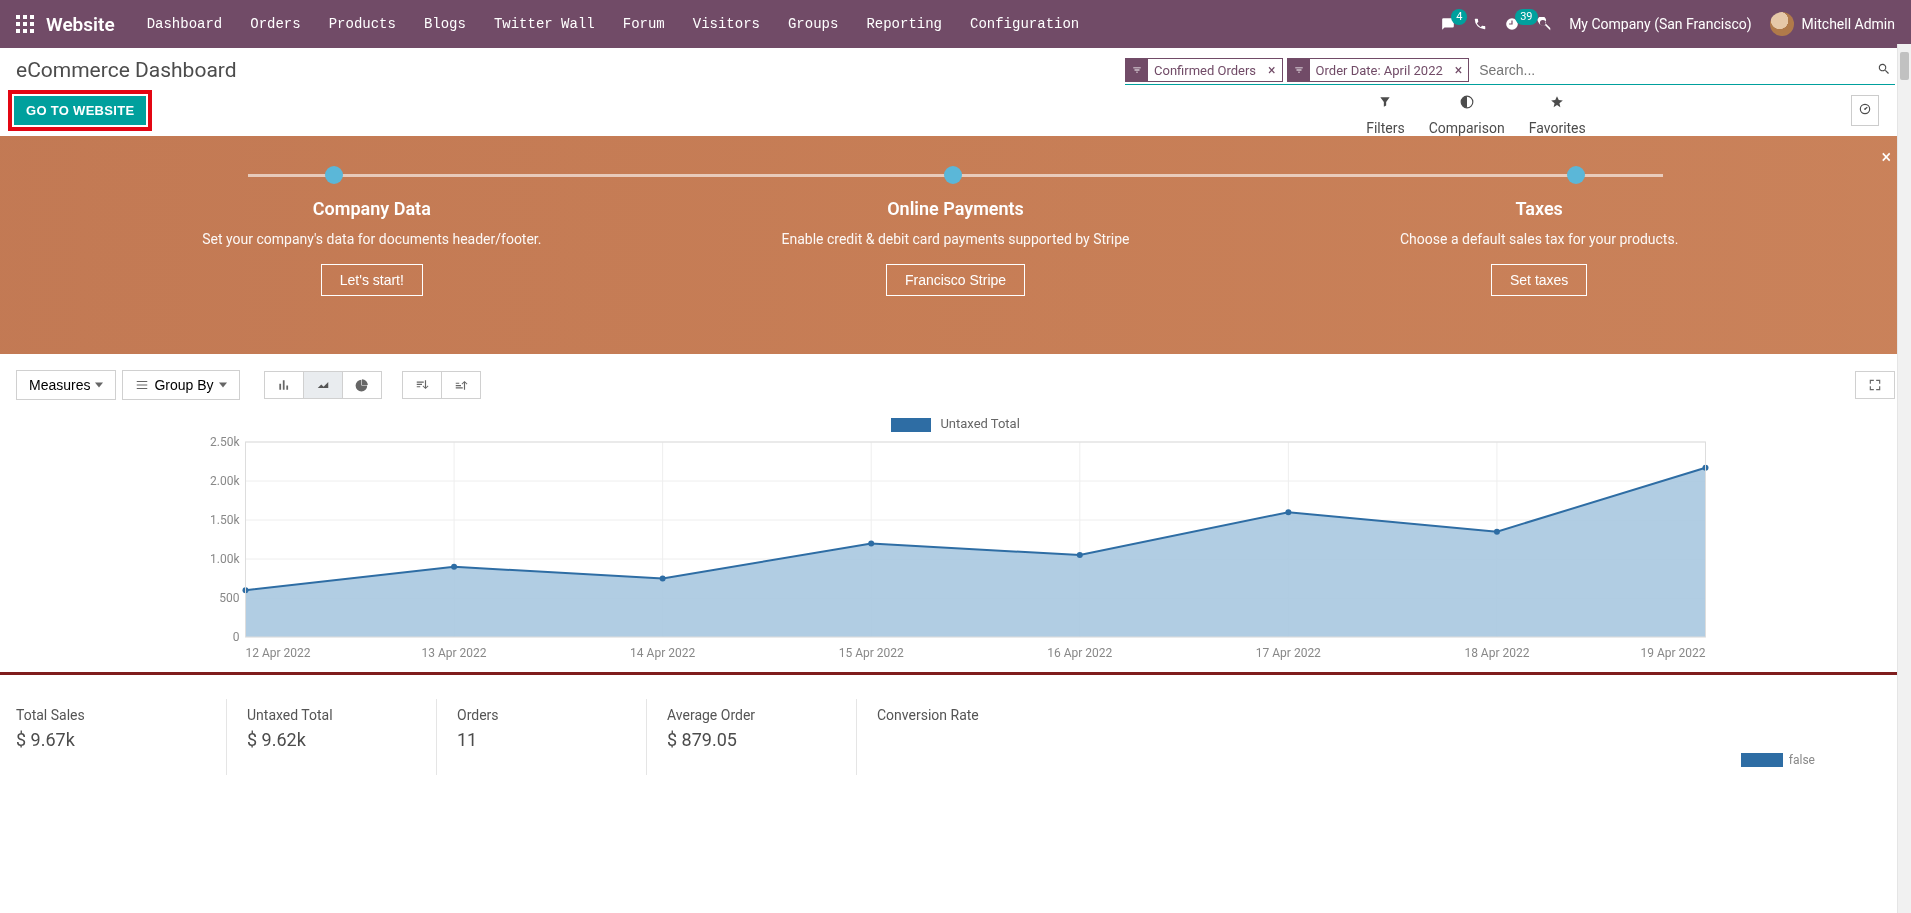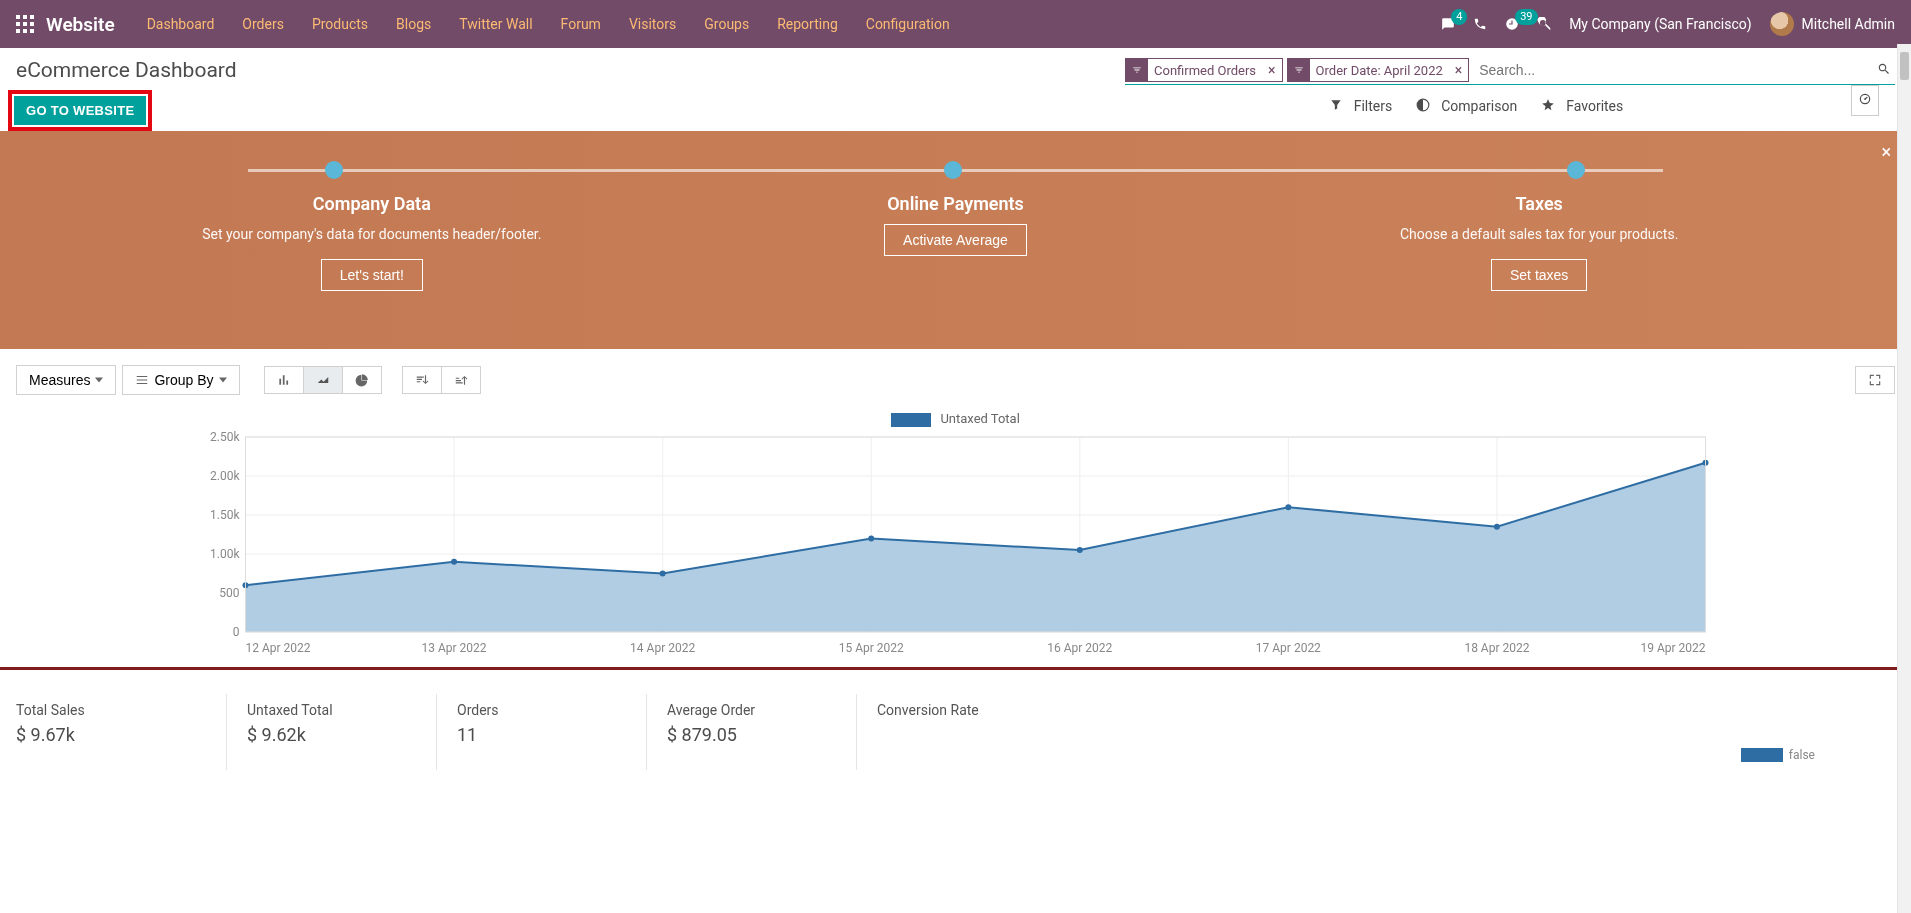--- a/index.html
+++ b/index.html
@@ -3,21 +3,21 @@
 <meta charset="utf-8">
 <style>
 * { margin: 0; padding: 0; box-sizing: border-box; }
 body { font-family: -apple-system, BlinkMacSystemFont, "Segoe UI", Roboto, sans-serif; font-size: 14px; color: #4c4c4c; background: #fff; }
 
 
 .navbar { background: #714b67; height: 48px; display: flex; align-items: center; padding: 0 16px; color: #fff; }
 .navbar .apps-icon { width: 18px; height: 18px; margin-right: 12px; cursor: pointer; }
 .navbar .brand { font-size: 19px; font-weight: 600; margin-right: 20px; }
 .navbar .menu { display: flex; gap: 4px; }
-.navbar .menu-item { padding: 8px 12px; cursor: pointer; font-size: 14px; color: #fdba74; }
+.navbar .menu-item { padding: 8px 12px; cursor: pointer; font-size: 14px; color: #ffffff; font-family: Liberation Mono, monospace; }
 .navbar .spacer { flex: 1; }
 .navbar .rt { display: flex; align-items: center; gap: 18px; }
 .navbar .icon { cursor: pointer; position: relative; display:flex; align-items:center; }
 .navbar .badge { position: absolute; top: -8px; left: 10px; background: #00a09d; color: #fff; border-radius: 10px; padding: 0 5px; font-size: 11px; line-height: 16px; }
 .navbar .company { font-size: 14px; cursor:pointer; }
 .navbar .user { display:flex; align-items:center; gap:8px; cursor:pointer; }
 .navbar .avatar { width:24px; height:24px; border-radius:50%; background: radial-gradient(circle at 40% 35%, #e6c8a8 40%, #b07a4a 42%); }
 
 
 .control { padding: 10px 16px 0 16px; display:flex; justify-content:space-between; align-items:flex-start; }
@@ -26,21 +26,21 @@
 .highlight-box { border:4px solid #e30613; padding:2px; margin-left:-8px; margin-top:0; display:inline-block; }
 .control-right { flex:1; max-width:770px; }
 .search-row { display:flex; align-items:center; border-bottom:1px solid #00a09d; padding-bottom:2px; }
 .facet { display:flex; align-items:center; border:1px solid #714b67; margin-right:4px; font-size:13px; }
 .facet-icon { background:#714b67; color:#fff; width:22px; height:22px; display:flex; align-items:center; justify-content:center; }
 .facet-label { padding:0 6px; color:#714b67; }
 .facet-close { padding:0 6px; color:#714b67; cursor:pointer; font-size:14px; }
 .search-input { flex:1; border:none; outline:none; padding:4px 6px; font-size:14px; }
 .search-icon { cursor:pointer; padding:2px 4px; }
 .search-opts { display:flex; gap:24px; padding-top:10px; font-size:14px; color:#4c4c4c; }
-.search-opts .opt { display:flex; gap:11px; cursor:pointer; }
+.search-opts .opt { display:flex; align-items:center; gap:11px; cursor:pointer;flex-direction:column; }
 .view-switch { margin-left:auto; border:1px solid #ccc; padding:6px; cursor:pointer; background:#fff; }
 
 
 .cp-row2 { display:flex; align-items:center; padding-right:16px; }
 .cp-row2 .search-opts { margin-left:auto; }
 
 
 .onboard { position:relative; height:218px; background: linear-gradient(rgba(198,118,78,0.82),rgba(198,118,78,0.82)), linear-gradient(90deg,#b38a6f,#caa079,#dab791); color:#fff; display:flex; justify-content:space-around; padding:28px 80px 20px; }
 .onboard .close { position:absolute; top:10px; right:20px; color:#fff; font-size:18px; cursor:pointer; }
 .onboard .step { flex:1; text-align:center; padding:0 20px; position:relative; }
@@ -220,21 +220,22 @@
   <span class="dot d1"></span>
   <span class="dot d2"></span>
   <span class="dot d3"></span>
   <div class="step" style="margin-top:34px">
     <h3>Company Data</h3>
     <p>Set your company's data for documents header/footer.</p>
     <button>Let's start!</button>
   </div>
   <div class="step" style="margin-top:34px">
     <h3>Online Payments</h3>
-    <button>Activate Average</button>
+    <p>Enable credit &amp; debit card payments supported by Stripe</p>
+    <button>Francisco Stripe</button>
   </div>
   <div class="step" style="margin-top:34px">
     <h3>Taxes</h3>
     <p>Choose a default sales tax for your products.</p>
     <button>Set taxes</button>
   </div>
 </div>
 
 <div class="graph-toolbar">
   <button class="btn-light">

